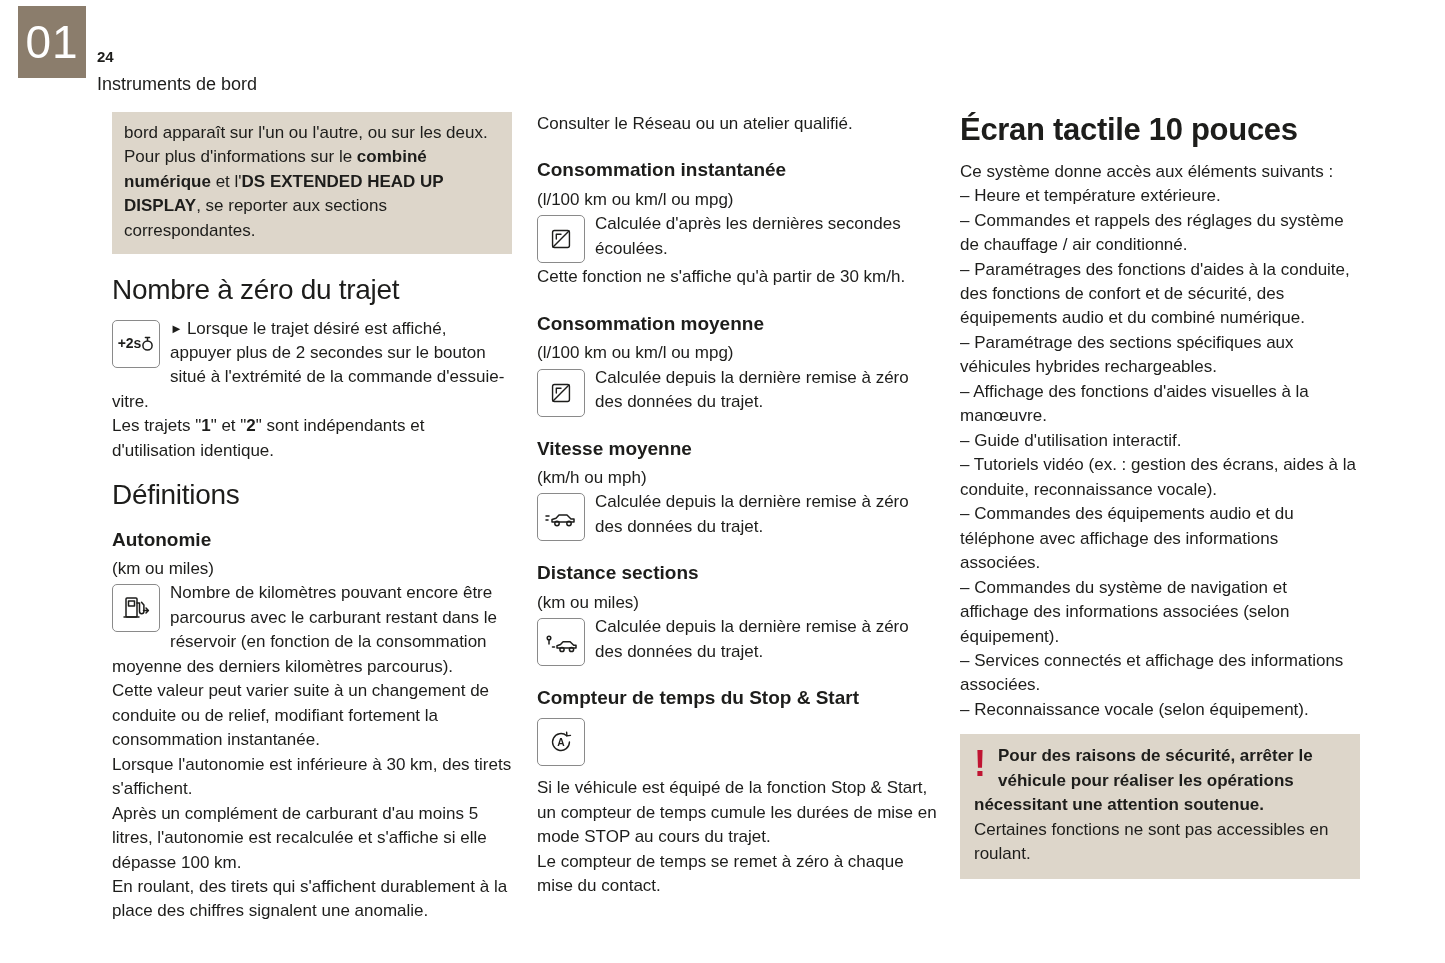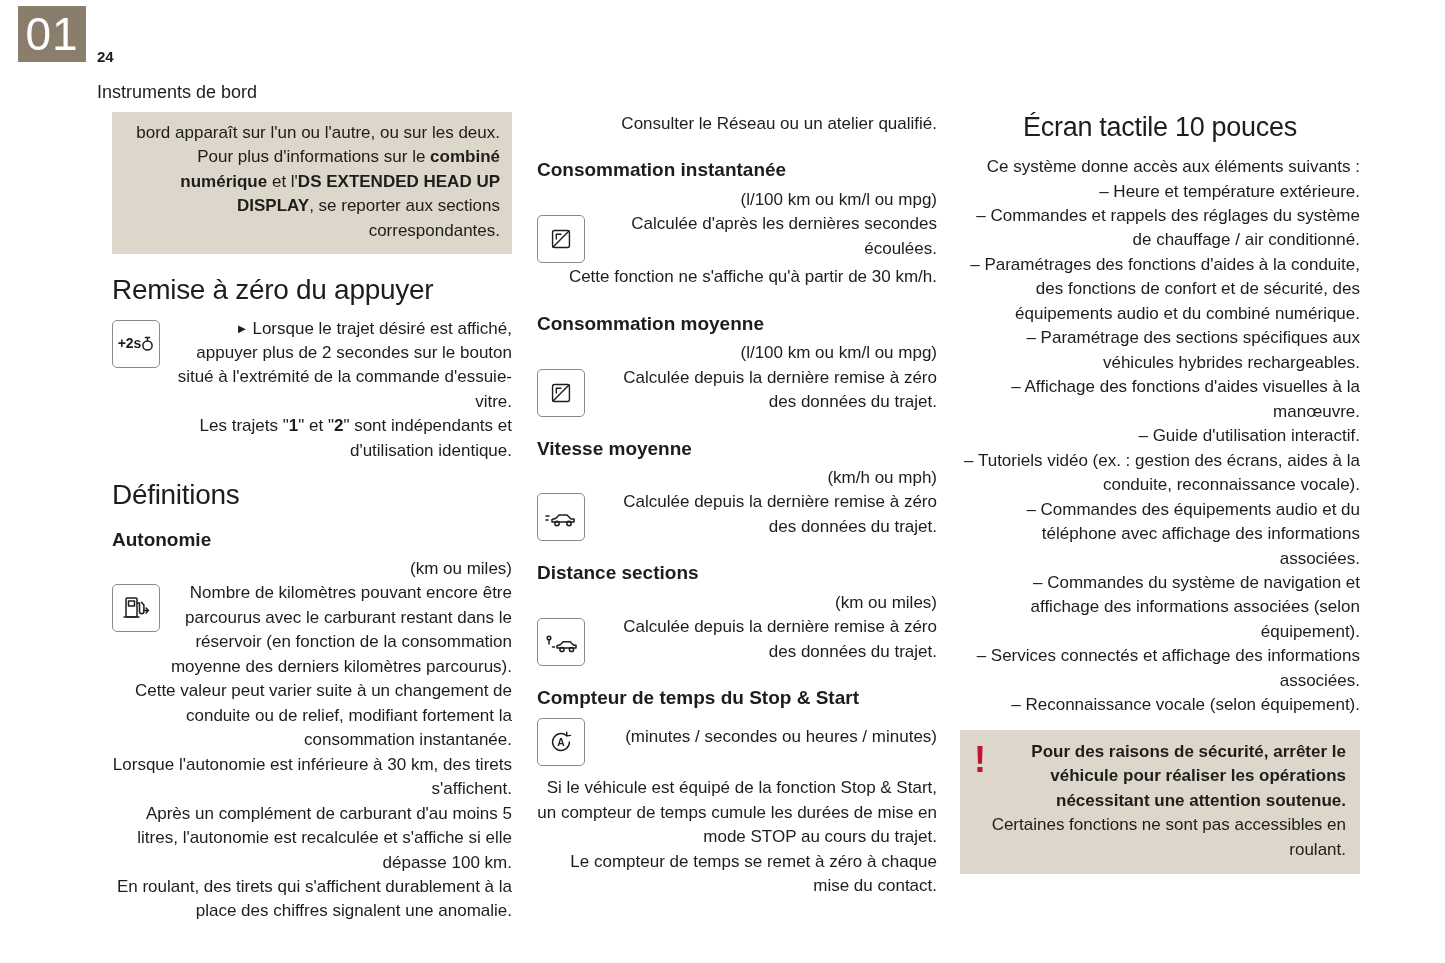--- a/index.html
+++ b/index.html
@@ -3,39 +3,39 @@
 <meta charset="utf-8">
 <style>
   * { margin:0; padding:0; box-sizing:border-box; }
   html,body { background:#ffffff; }
   body {
     width:1445px; height:963px; position:relative; overflow:hidden;
     font-family:"Liberation Sans", sans-serif; color:#1d1d1b;
     font-size:17px; line-height:1.44;
   }
   .chapter-tab {
-    position:absolute; left:18px; top:6px; width:68px; height:56px;
+    position:absolute; left:18px; top:6px; width:68px; height:72px;
     background:#8b7d6c; color:#ffffff; display:flex; align-items:center; justify-content:center;
     font-size:46px; font-weight:300; letter-spacing:1px;
   }
   .page-num   { position:absolute; left:97px; top:46px; font-size:15px; font-weight:700; }
-  .section-title { position:absolute; left:97px; top:80px; font-size:18px; }
+  .section-title { position:absolute; left:97px; top:72px; font-size:18px; }
 
   .col { position:absolute; top:112px; width:400px; }
   .col1 { left:112px; }
   .col2 { left:537px; }
   .col3 { left:960px; }
 
   .note-box { background:#ddd6ca; padding:9px 12px 11px 12px; margin-bottom:20px; }
 
   .h-big { font-size:28px; font-weight:400; letter-spacing:-0.3px; margin:18px 0 10px 0; line-height:1.15; }
-  .h-title { font-size:27px; font-weight:400; letter-spacing:-0.3px; margin:0 0 12px 0; line-height:1.15;text-align:center; }
+  .h-title { font-size:31px; font-weight:700; letter-spacing:-0.3px; margin:0 0 12px 0; line-height:1.15; }
   .h-sub { font-size:19px; font-weight:700; margin:20px 0 4px 0; }
 
-  p { margin:0;text-align:right; }
+  p { margin:0; }
 
   .icon-box {
     float:left; width:48px; height:48px; background:#fff;
     border:1px solid #8a8a8a; border-radius:5px;
     display:flex; align-items:center; justify-content:center;
     margin:3px 10px 2px 0;
   }
   .clear { clear:both; }
   .ico { stroke:#1d1d1b; fill:none; stroke-width:1.5; stroke-linecap:round; stroke-linejoin:round; }
   .p2s { font-weight:700; font-size:14px; letter-spacing:0; }
@@ -54,21 +54,21 @@
 <div class="page-num">24</div>
 <div class="section-title">Instruments de bord</div>
 
 <div class="col col1">
 
   <div class="note-box">
     <p>bord apparaît sur l'un ou l'autre, ou sur les deux.</p>
     <p><span>Pour plus d'informations sur le </span><b>combiné numérique</b><span> et l'</span><b>DS EXTENDED HEAD UP DISPLAY</b><span>, se reporter aux sections correspondantes.</span></p>
   </div>
 
-  <h2 class="h-big">Remise à zéro du appuyer</h2>
+  <h2 class="h-big">Nombre à zéro du trajet</h2>
 
   <div>
     <div class="icon-box">
       <span class="p2s">+2s</span>
         <svg width="13" height="16" viewBox="0 0 13 16">
           <g class="ico">
             <circle cx="6.5" cy="9.5" r="4.6"></circle>
             <path d="M6.5 2.2 v2.2 M4.4 1.6 h4.2"></path>
           </g>
         </svg>
@@ -174,21 +174,20 @@
   <div>
     <div class="icon-box">
       <svg width="30" height="30" viewBox="0 0 32 32">
           <g class="ico">
             <path d="M25 16 a9 9 0 1 1 -3-6.7"></path>
             <path d="M22 5.5 l0.3 4 3.8-0.6"></path>
           </g>
           <text x="16" y="20.5" text-anchor="middle" font-size="11" font-weight="bold" fill="#1d1d1b" font-family="Liberation Sans, sans-serif">A</text>
         </svg>
     </div>
-    <p style="padding-top:10px;">(minutes / secondes ou heures / minutes)</p>
     <p class="clear" style="padding-top:8px;">Si le véhicule est équipé de la fonction Stop &amp; Start, un compteur de temps cumule les durées de mise en mode STOP au cours du trajet.</p>
     <p>Le compteur de temps se remet à zéro à chaque mise du contact.</p>
   </div>
 </div>
 
 <div class="col col3">
 
   <h1 class="h-title">Écran tactile 10 pouces</h1>
   <p>Ce système donne accès aux éléments suivants :</p>
 

